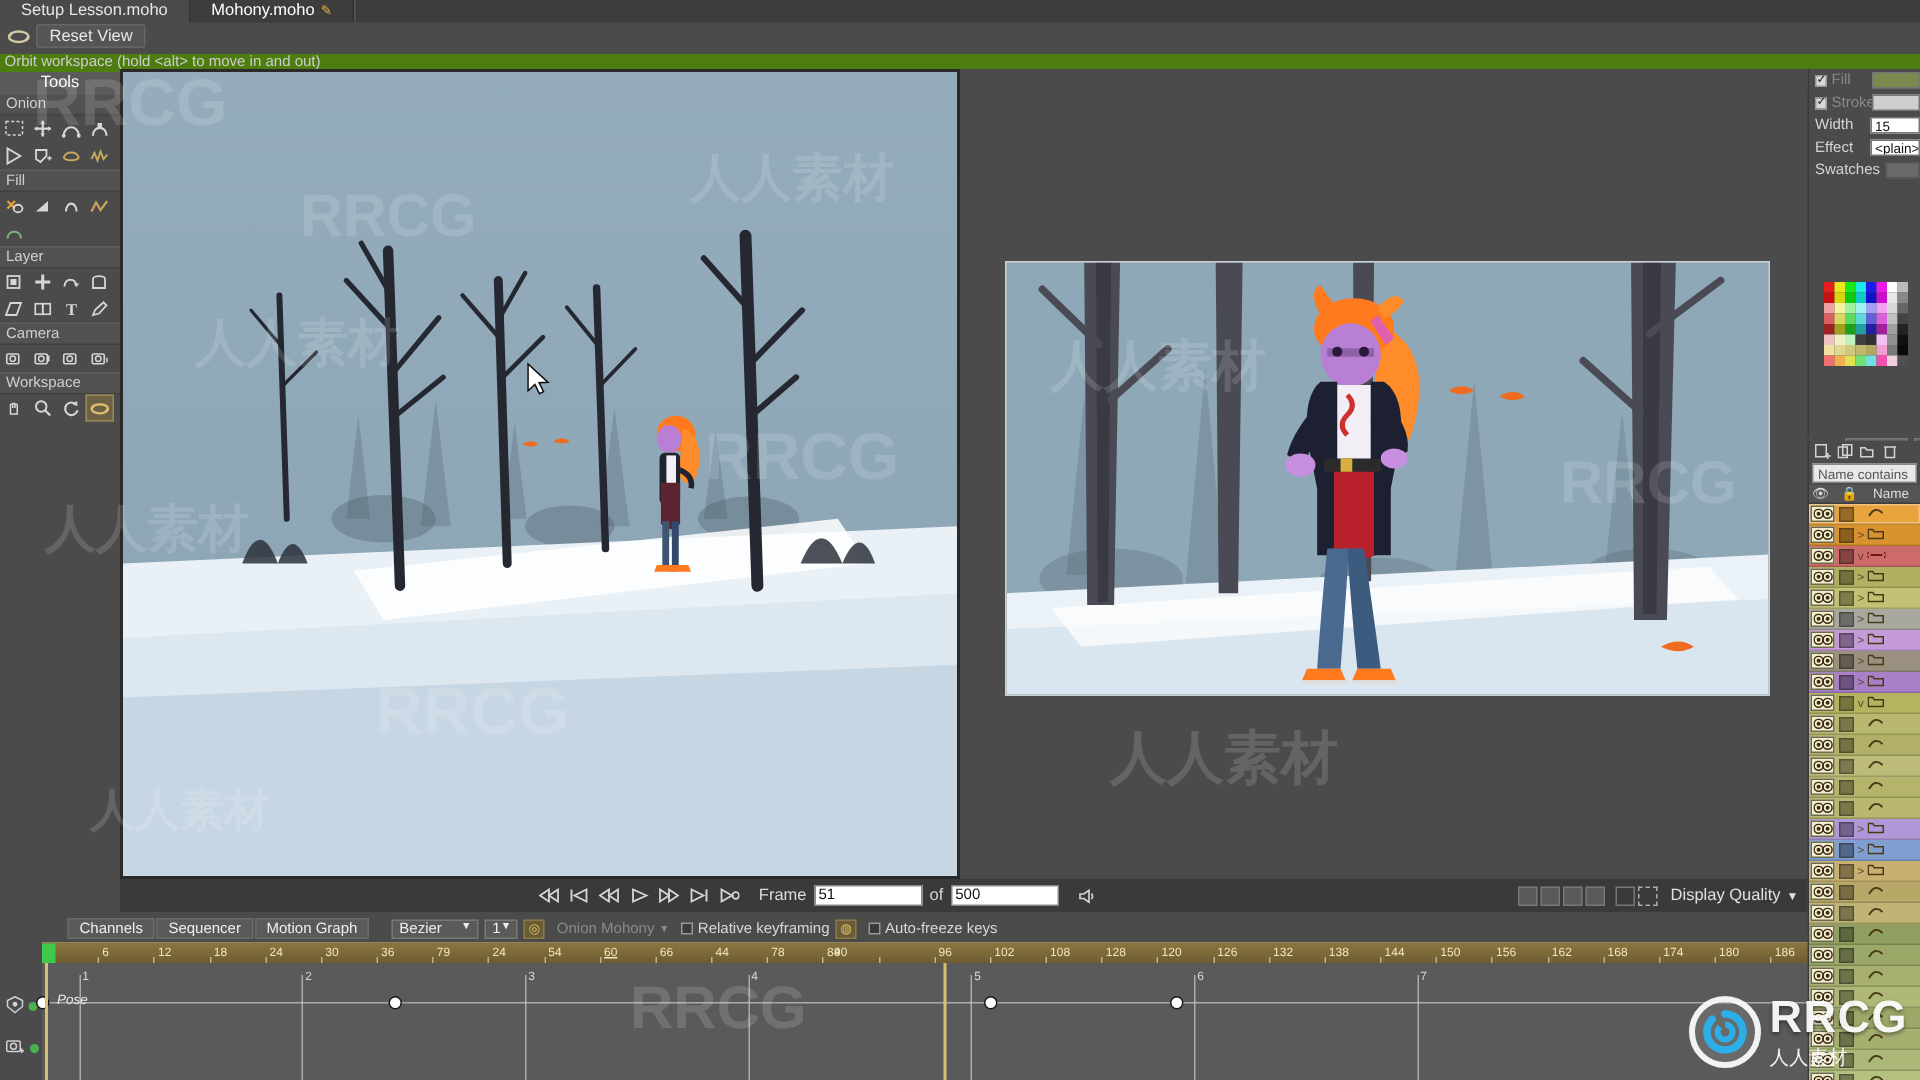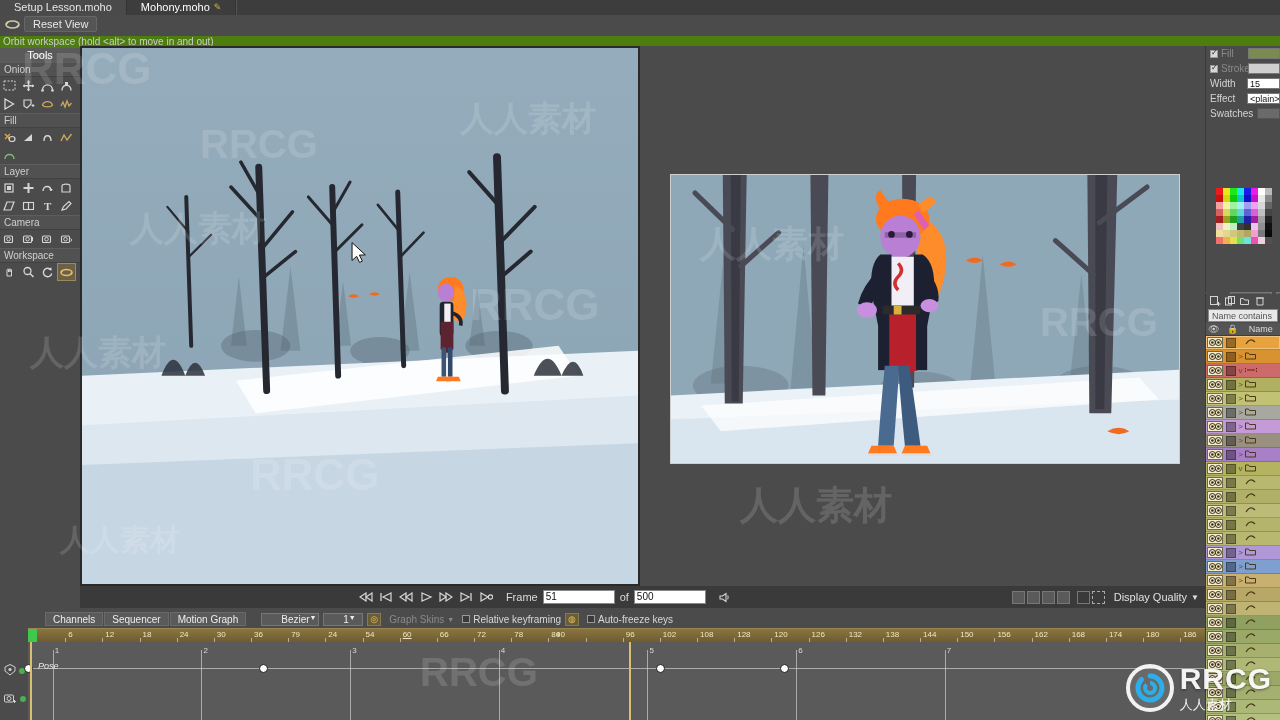--- a/index.html
+++ b/index.html
@@ -70,21 +70,21 @@
   .lphdr { display:flex; height:13px; background:#555; align-items:center; font-size:9px; color:#ddd; border-bottom:1px solid #3d3d3d; }
   .lphdr span { padding:0 2px; }
   .lrow { display:flex; height:14px; align-items:center; border-bottom:1px solid rgba(0,0,0,0.18); font-size:9px; }
   .eyec { width:16px; height:11px; margin-left:1px; background:#f3edd0; border:1px solid #6a6a50; display:flex; align-items:center; justify-content:center; }
   .lockc { width:10px; height:10px; margin-left:3px; background:rgba(0,0,0,0.35); border:1px solid rgba(0,0,0,0.3); }
   .lchev { width:9px; text-align:center; color:#5a4a2a; font-size:8px; }
   .lico { font-size:9px; color:#5a4a2a; }
   
   .tlbar { position:absolute; left:0px; top:610px; width:1205px; height:18px; background:#4b4b4b; display:flex; align-items:center; }
   .tltab { padding:0 7px; height:14px; line-height:14px; font-size:10px; background:#5a5a5a; color:#eee; margin-right:1px; border:1px solid #6a6a6a; }
-  .tlsel { width:58px; height:13px; background:#5a5a5a; border:1px solid #777; font-size:10px; color:#eee; display:flex; justify-content:space-between; padding:0 19px; margin-left:14px; }
+  .tlsel { width:58px; height:13px; background:#5a5a5a; border:1px solid #777; font-size:10px; color:#eee; display:flex; justify-content:space-between; padding:0 4px; margin-left:14px; }
   .tlsel2 { width:22px; }
   .gicon { width:14px; height:13px; border:1px solid #8a7a4a; background:#6a5c36; margin-left:4px; display:flex; align-items:center; justify-content:center; color:#e0c060; font-size:9px; }
   .tlchk { display:flex; align-items:center; gap:3px; margin-left:8px; font-size:10px; }
   .dimtxt { color:#8a8a8a; }
   .ruler { position:absolute; left:28px; top:628px; width:1177px; height:14px; background:linear-gradient(#8a7540,#6e5c30); border-top:1px solid #9a8550; }
   .rtick { position:absolute; top:1px; font-size:8px; color:#f0e6c0; }
   .tlbody { position:absolute; left:0; top:642px; width:1205px; height:78px; background:#5a5a5a; }
   .tlside { position:absolute; left:0; top:0; width:28px; height:78px; background:#4b4b4b; }
   .chanrow { position:absolute; left:0; width:28px; height:26px; display:flex; align-items:center; gap:3px; padding-left:4px; }
   .dot { width:6px; height:6px; border-radius:50%; background:#4caf50; }
@@ -1119,21 +1119,21 @@
   <div class="tlsel">
     <span>Bezier</span>
     <span style="font-size:7px">▼</span>
   </div>
   <div class="tlsel tlsel2" style="margin-left:4px">
     <span>1</span>
     <span style="font-size:7px">▼</span>
   </div>
   <div class="gicon">◎</div>
   <div class="tlchk">
-    <span class="dimtxt">Graph Skins</span>
+    <span class="dimtxt">Onion Mohony</span>
     <span class="dimtxt" style="font-size:7px">▼</span>
   </div>
   <div class="tlchk">
     <span class="cbx" style="background:#3a3a3a;"></span>
     <span>Relative keyframing</span>
   </div>
   <div class="gicon">◍</div>
   <div class="tlchk">
     <span class="cbx" style="background:#3a3a3a;"></span>
     <span>Auto-freeze keys</span>
@@ -1158,21 +1158,21 @@
     <span class="rtick" style="left: 263.179px;">79</span>
     <span style="position: absolute; bottom: 0px; width: 1px; height: 4px; background: rgba(255, 255, 255, 0.5); left: 260.179px;"></span>
     <span class="rtick" style="left: 300.347px;">24</span>
     <span style="position: absolute; bottom: 0px; width: 1px; height: 4px; background: rgba(255, 255, 255, 0.5); left: 297.347px;"></span>
     <span class="rtick" style="left: 337.516px;">54</span>
     <span style="position: absolute; bottom: 0px; width: 1px; height: 4px; background: rgba(255, 255, 255, 0.5); left: 334.516px;"></span>
     <span class="rtick" style="left: 374.684px; text-decoration: underline;">60</span>
     <span style="position: absolute; bottom: 0px; width: 1px; height: 4px; background: rgba(255, 255, 255, 0.5); left: 371.684px;"></span>
     <span class="rtick" style="left: 411.853px;">66</span>
     <span style="position: absolute; bottom: 0px; width: 1px; height: 4px; background: rgba(255, 255, 255, 0.5); left: 408.853px;"></span>
-    <span class="rtick" style="left: 449.021px;">72</span>
+    <span class="rtick" style="left: 449.021px;">44</span>
     <span style="position: absolute; bottom: 0px; width: 1px; height: 4px; background: rgba(255, 255, 255, 0.5); left: 446.021px;"></span>
     <span class="rtick" style="left: 486.189px;">78</span>
     <span style="position: absolute; bottom: 0px; width: 1px; height: 4px; background: rgba(255, 255, 255, 0.5); left: 483.189px;"></span>
     <span class="rtick" style="left: 523.358px;">84</span>
     <span style="position: absolute; bottom: 0px; width: 1px; height: 4px; background: rgba(255, 255, 255, 0.5); left: 520.358px;"></span>
     <span class="rtick" style="left: 528px;">90</span>
     <span style="position: absolute; bottom: 0px; width: 1px; height: 4px; background: rgba(255, 255, 255, 0.5); left: 557.526px;"></span>
     <span class="rtick" style="left: 597.695px;">96</span>
     <span style="position: absolute; bottom: 0px; width: 1px; height: 4px; background: rgba(255, 255, 255, 0.5); left: 594.695px;"></span>
     <span class="rtick" style="left: 634.863px;">102</span>

